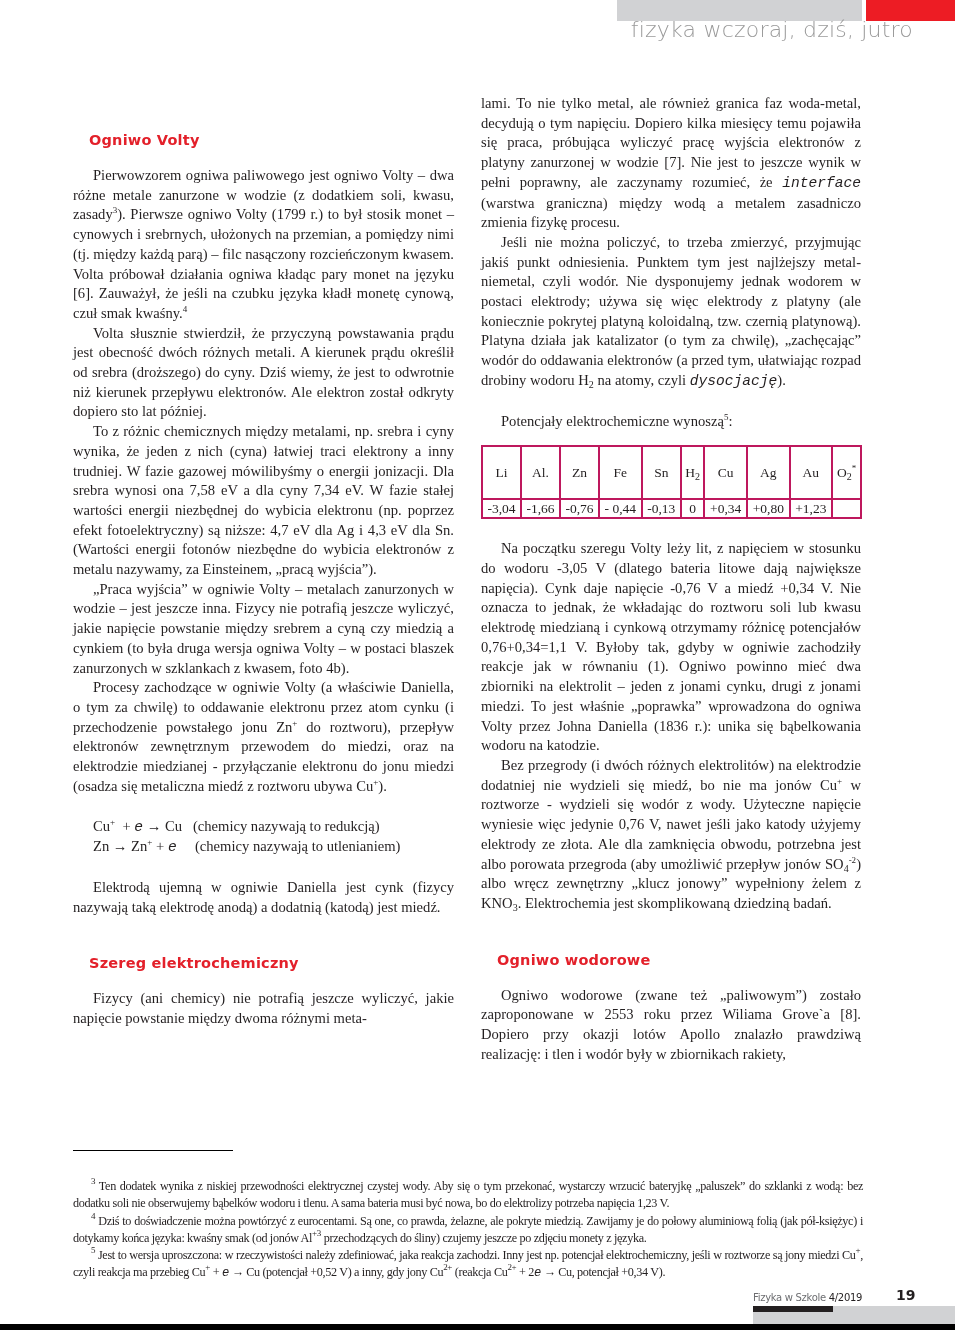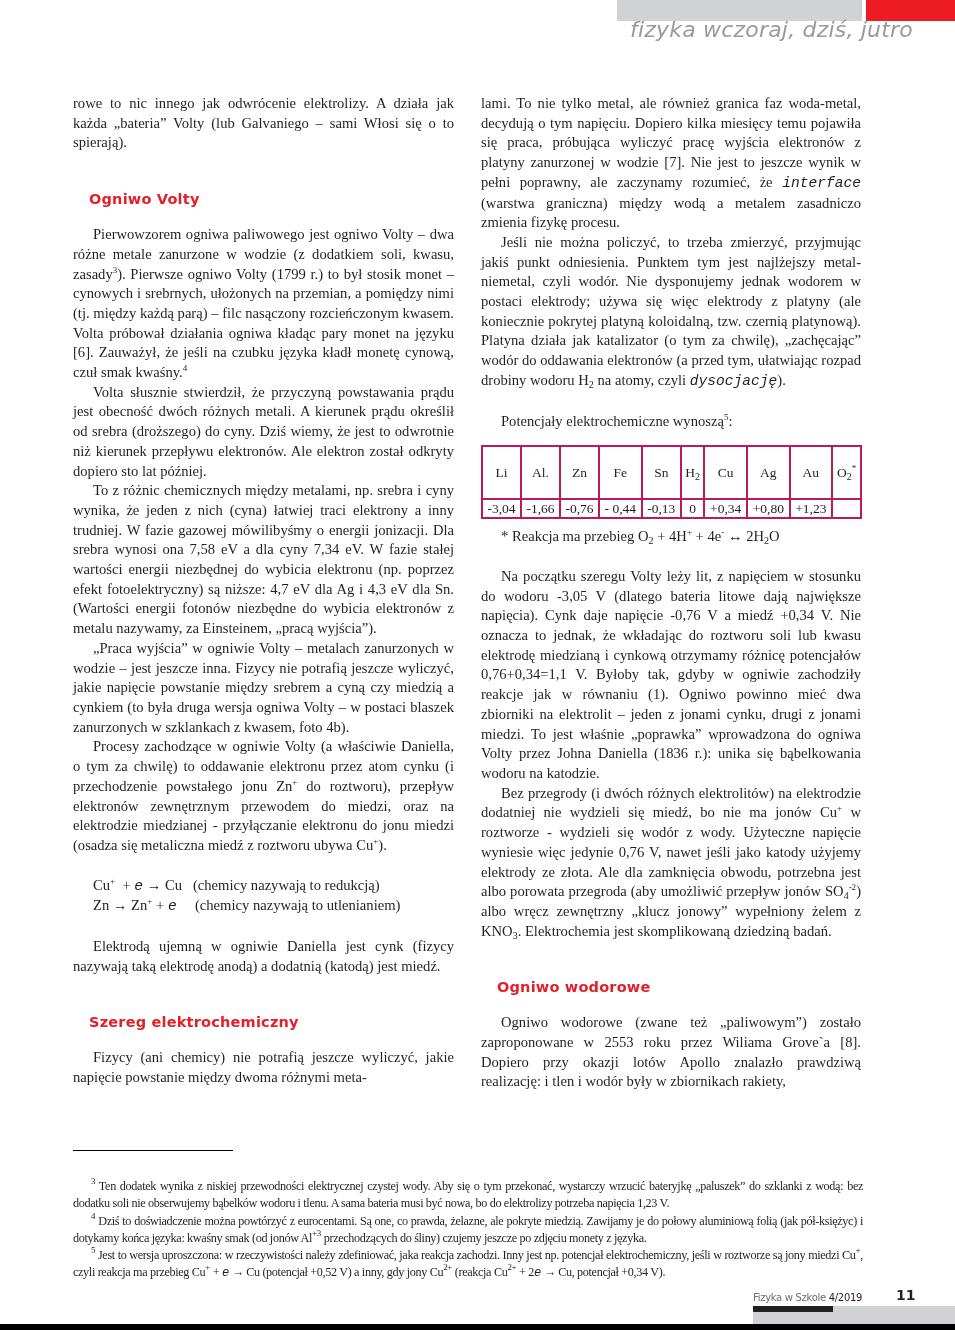--- a/index.html
+++ b/index.html
@@ -1,21 +1,21 @@
 <!DOCTYPE html>
 <html><head>
 <meta charset="utf-8">
 <style>
   html, body { margin:0; padding:0; }
   body { width:955px; height:1330px; position:relative; background:#fff; overflow:hidden;
          font-family:"Liberation Serif", serif; color:#231f20; }
   .hdr-gray { position:absolute; left:617px; top:0; width:245px; height:21px; background:#d1d2d4; }
   .hdr-red { position:absolute; left:866px; top:0; width:89px; height:21px; background:#ed1c24; }
   .hdr-title { position:absolute; right:42px; top:17px; font-family:"DejaVu Sans", sans-serif;
-               font-size:22px; color:#9a9a9a; font-weight:300; letter-spacing:0.2px;font-style:italic; }
+               font-size:22px; color:#9a9a9a; font-weight:300; letter-spacing:0.2px; }
   .col { position:absolute; top:94px; font-size:14.6px; line-height:19.7px; text-align:justify; }
   .col-left { left:73px; width:381px; }
   .col-right { left:481px; width:380px; }
   p { margin:0; }
   .ind { text-indent:20px; }
   h2 { font-family:"DejaVu Sans", sans-serif; color:#e3202a; font-size:14.5px; font-weight:bold;
        margin:16px; line-height:20px; letter-spacing:0.2px; }
   .gap { height:20px; }
   .eq { padding-left:20px; text-align:left; white-space:pre; }
   sup { font-size:9px; vertical-align:6px; line-height:0; }
@@ -42,21 +42,20 @@
   .bottom-bar { position:absolute; left:0; top:1324px; width:955px; height:6px; background:#000; }
 </style>
 </head>
 <body>
 
 <div class="hdr-gray"></div>
 <div class="hdr-red"></div>
 <div class="hdr-title">fizyka wczoraj, dziś, jutro</div>
 
 <div class="col col-left">
-  <p>rowe to nic innego jak odwrócenie elektrolizy. A działa jak każda „bateria” Volty (lub Galvaniego – sami Włosi się o to spierają).</p>
   <div class="gap"></div>
   <h2>Ogniwo Volty</h2>
   <p class="ind"><span>Pierwowzorem ogniwa paliwowego jest ogniwo Volty – dwa różne metale zanurzone w wodzie (z dodatkiem soli, kwasu, zasady</span><sup>3</sup><span>). Pierwsze ogniwo Volty (1799 r.) to był stosik monet – cynowych i srebrnych, ułożonych na przemian, a pomiędzy nimi (tj. między każdą parą) – filc nasączony rozcieńczonym kwasem. Volta próbował działania ogniwa kładąc pary monet na języku [6]. Zauważył, że jeśli na czubku języka kładł monetę cynową, czuł smak kwaśny.</span><sup>4</sup></p>
   <p class="ind">Volta słusznie stwierdził, że przyczyną powstawania prądu jest obecność dwóch różnych metali. A kierunek prądu określił od srebra (droższego) do cyny. Dziś wiemy, że jest to odwrotnie niż kierunek przepływu elektronów. Ale elektron został odkryty dopiero sto lat później.</p>
   <p class="ind">To z różnic chemicznych między metalami, np. srebra i cyny wynika, że jeden z nich (cyna) łatwiej traci elektrony a inny trudniej. W fazie gazowej mówilibyśmy o energii jonizacji. Dla srebra wynosi ona 7,58 eV a dla cyny 7,34 eV. W fazie stałej wartości energii niezbędnej do wybicia elektronu (np. poprzez efekt fotoelektryczny) są niższe: 4,7 eV dla Ag i 4,3 eV dla Sn. (Wartości energii fotonów niezbędne do wybicia elektronów z metalu nazywamy, za Einsteinem, „pracą wyjścia”).</p>
   <p class="ind">„Praca wyjścia” w ogniwie Volty – metalach zanurzonych w wodzie – jest jeszcze inna. Fizycy nie potrafią jeszcze wyliczyć, jakie napięcie powstanie między srebrem a cyną czy miedzią a cynkiem (to była druga wersja ogniwa Volty – w postaci blaszek zanurzonych w szklankach z kwasem, foto 4b).</p>
   <p class="ind"><span>Procesy zachodzące w ogniwie Volty (a właściwie Daniella, o tym za chwilę) to oddawanie elektronu przez atom cynku (i przechodzenie powstałego jonu Zn</span><sup>+</sup><span> do roztworu), przepływ elektronów zewnętrznym przewodem do miedzi, oraz na elektrodzie miedzianej - przyłączanie elektronu do jonu miedzi (osadza się metaliczna miedź z roztworu ubywa Cu</span><sup>+</sup><span>).</span></p>
   <div class="gap"></div>
   <p class="eq"><span>Cu</span><sup>+</sup><span>  + </span><i>e</i><span> → Cu   (chemicy nazywają to redukcją)</span></p>
   <p class="eq"><span>Zn → Zn</span><sup>+</sup><span> + </span><i>e</i><span>     (chemicy nazywają to utlenianiem)</span></p>
@@ -119,33 +118,32 @@
       <td>-0,13</td>
       <td>0</td>
       <td>+0,34</td>
       <td>+0,80</td>
       <td>+1,23</td>
       <td></td>
     </tr>
   </tbody>
     </table>
 
-  <p class="react"><span>* Reakcja ma przebieg   O</span><sub>2</sub><span> + 4H</span><sup>+</sup><span>  + 4e</span><sup>-</sup><span>  ↔   2H</span><sub>2</sub><span>O</span></p>
   <div class="gap"></div>
   <p class="ind">Na początku szeregu Volty leży lit, z napięciem w stosunku do wodoru -3,05 V (dlatego bateria litowe dają największe napięcia). Cynk daje napięcie -0,76 V a miedź +0,34 V.  Nie oznacza to jednak, że wkładając do roztworu soli lub kwasu elektrodę miedzianą i cynkową otrzymamy różnicę potencjałów 0,76+0,34=1,1 V. Byłoby tak, gdyby w ogniwie zachodziły reakcje jak w równaniu (1). Ogniwo powinno mieć dwa zbiorniki na elektrolit – jeden z jonami cynku, drugi z jonami miedzi. To jest właśnie „poprawka” wprowadzona do ogniwa Volty przez Johna Daniella (1836 r.): unika się bąbelkowania wodoru na katodzie.</p>
   <p class="ind"><span>Bez przegrody (i dwóch różnych elektrolitów) na elektrodzie dodatniej nie wydzieli się miedź, bo nie ma jonów Cu</span><sup>+</sup><span> w roztworze - wydzieli się wodór z wody. Użyteczne napięcie wyniesie więc jedynie 0,76 V, nawet jeśli jako katody użyjemy elektrody ze złota. Ale dla zamknięcia obwodu, potrzebna jest albo porowata przegroda (aby umożliwić przepływ jonów SO</span><sub>4</sub><sup>-2</sup><span>) albo wręcz zewnętrzny „klucz jonowy” wypełniony żelem z KNO</span><sub>3</sub><span>. Elektrochemia jest skomplikowaną dziedziną badań.</span></p>
   <div class="gap"></div>
   <h2>Ogniwo wodorowe</h2>
   <p class="ind">Ogniwo wodorowe (zwane też „paliwowym”) zostało zaproponowane w 2553 roku przez Wiliama Grove`a [8]. Dopiero przy okazji lotów Apollo znalazło prawdziwą realizację: i tlen i wodór były w zbiornikach rakiety,</p>
 </div>
 
 <div class="fn-rule"></div>
 <div class="footnotes">
   <p><sup>3</sup><span> Ten dodatek wynika z niskiej przewodności elektrycznej czystej wody. Aby się o tym przekonać, wystarczy wrzucić bateryjkę „paluszek” do szklanki z wodą: bez dodatku soli nie obserwujemy bąbelków wodoru i tlenu. A sama bateria musi być nowa, bo do elektrolizy potrzeba napięcia 1,23 V.</span></p>
   <p><sup>4</sup><span> Dziś to doświadczenie można powtórzyć z eurocentami. Są one, co prawda, żelazne, ale pokryte miedzią. Zawijamy je do połowy aluminiową folią (jak pół-księżyc) i dotykamy końca języka: kwaśny smak (od jonów Al</span><sup>+3</sup><span> przechodzących do śliny) czujemy jeszcze po zdjęciu monety z języka.</span></p>
   <p><sup>5</sup><span> Jest to wersja uproszczona: w rzeczywistości należy zdefiniować, jaka reakcja zachodzi. Inny jest np. potencjał elektrochemiczny, jeśli w roztworze są jony miedzi Cu</span><sup>+</sup><span>, czyli reakcja ma przebieg Cu</span><sup>+</sup><span> + </span><i>e</i><span> → Cu (potencjał +0,52 V) a inny, gdy jony Cu</span><sup>2+</sup><span> (reakcja Cu</span><sup>2+</sup><span> + 2</span><i>e</i><span> → Cu, potencjał +0,34 V).</span></p>
 </div>
 
 <div class="foot-pub"><span>Fizyka w Szkole</span> <b>4/2019</b></div>
-<div class="foot-num">11</div>
+<div class="foot-num">19</div>
 <div class="foot-gray"></div>
 <div class="foot-dark"></div>
 <div class="bottom-bar"></div>
 
 </body></html>

